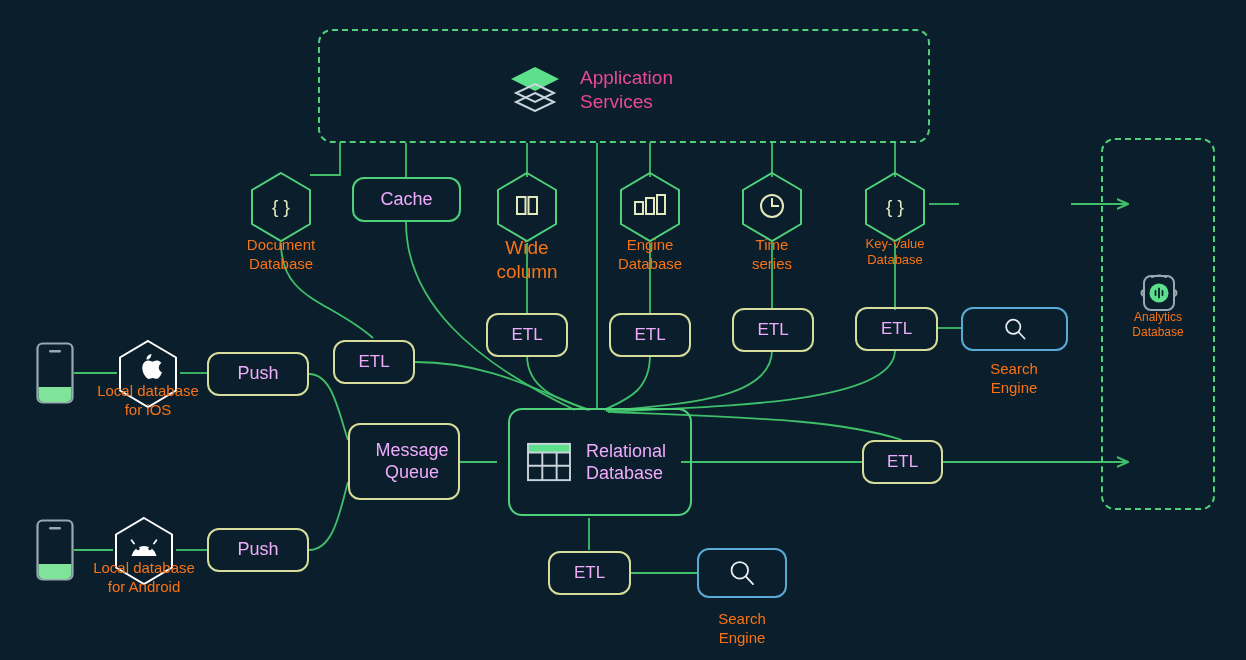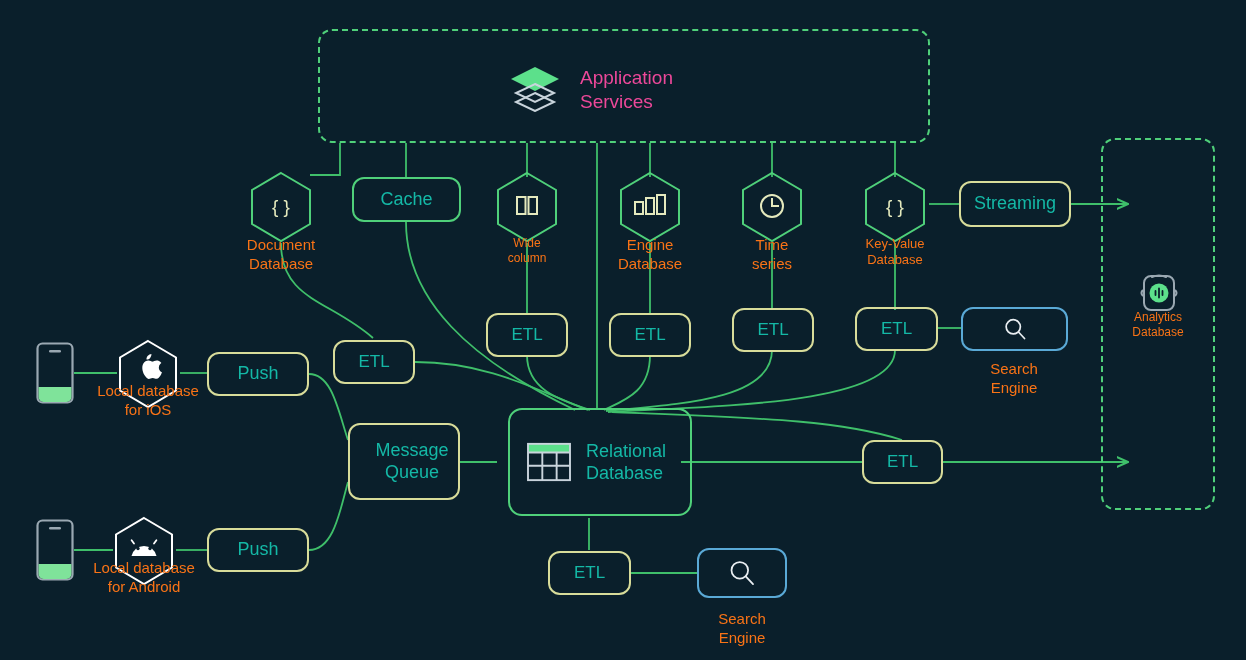--- a/index.html
+++ b/index.html
@@ -9,21 +9,21 @@
     background:#0a1f2b;
   }
   #stage{position:absolute;left:0;top:0;width:1246px;height:660px;}
   svg#wires{position:absolute;left:0;top:0;width:1246px;height:660px;}
   .node{position:absolute;box-sizing:border-box;}
 
   
   .rbox{
     position:absolute;box-sizing:border-box;display:flex;
     align-items:center;justify-content:center;text-align:center;
-    border-radius:12px;color:#14b8a6;line-height:1.18;
+    border-radius:12px;color:#f0abfc;line-height:1.18;
   }
   .rbox.green{border:2px solid #4fd07a;}
   .rbox.khaki{border:2px solid #d8dc9a;}
   .rbox.blue{border:2px solid #5aa9d6;}
 
   
   .hex{position:absolute;width:64px;height:72px;}
   .hex svg{display:block;width:100%;height:100%;}
 
   .caption{
@@ -129,21 +129,21 @@
   <div class="caption" style="left:206px;top:236px;width:150px;font-size:15px;">Document
 Database</div>
 
   <div class="hex" style="left:495px;top:171px;">
     <svg viewBox="0 0 64 72">
         <polygon points="32,2 61,19 61,53 32,70 3,53 3,19" fill="none" stroke="#4fd07a" stroke-width="2"></polygon>
       <rect x="22" y="26" width="8.5" height="17" fill="none" stroke="#e4e9bd" stroke-width="2"></rect>
       <rect x="33.5" y="26" width="8.5" height="17" fill="none" stroke="#e4e9bd" stroke-width="2"></rect>
       </svg>
   </div>
-  <div class="caption" style="left:452px;top:236px;width:150px;font-size:12px;">Wide
+  <div class="caption" style="left:452px;top:236px;width:150px;font-size:19px;">Wide
 column</div>
 
   <div class="hex" style="left:618px;top:171px;">
     <svg viewBox="0 0 64 72">
         <polygon points="32,2 61,19 61,53 32,70 3,53 3,19" fill="none" stroke="#4fd07a" stroke-width="2"></polygon>
       <rect x="17" y="31" width="8" height="12" fill="none" stroke="#e4e9bd" stroke-width="2"></rect>
       <rect x="28" y="27" width="8" height="16" fill="none" stroke="#e4e9bd" stroke-width="2"></rect>
       <rect x="39" y="24" width="8" height="19" fill="none" stroke="#e4e9bd" stroke-width="2"></rect>
       </svg>
   </div>
@@ -164,21 +164,20 @@
     <svg viewBox="0 0 64 72">
         <polygon points="32,2 61,19 61,53 32,70 3,53 3,19" fill="none" stroke="#4fd07a" stroke-width="2"></polygon>
       <text x="32" y="42" text-anchor="middle" fill="#e4e9bd" font-size="19" font-family="Liberation Sans, sans-serif">{ }</text>
       </svg>
   </div>
   <div class="caption" style="left:820px;top:236px;width:150px;font-size:13px;text-align:center;">Key-Value
 Database</div>
 
   <div class="rbox green" style="left:352px;top:177px;width:109px;height:45px;font-size:18px;">Cache</div>
 
-  <div class="rbox khaki" style="left:959px;top:181px;width:112px;height:46px;font-size:18px;">Streaming</div>
 
   <div class="rbox khaki" style="left:333px;top:340px;width:82px;height:44px;font-size:17px;">ETL</div>
 
   <div class="rbox khaki" style="left:486px;top:313px;width:82px;height:44px;font-size:17px;">ETL</div>
 
   <div class="rbox khaki" style="left:609px;top:313px;width:82px;height:44px;font-size:17px;">ETL</div>
 
   <div class="rbox khaki" style="left:732px;top:308px;width:82px;height:44px;font-size:17px;">ETL</div>
 
   <div class="rbox khaki" style="left:855px;top:307px;width:83px;height:44px;font-size:17px;">ETL</div>

